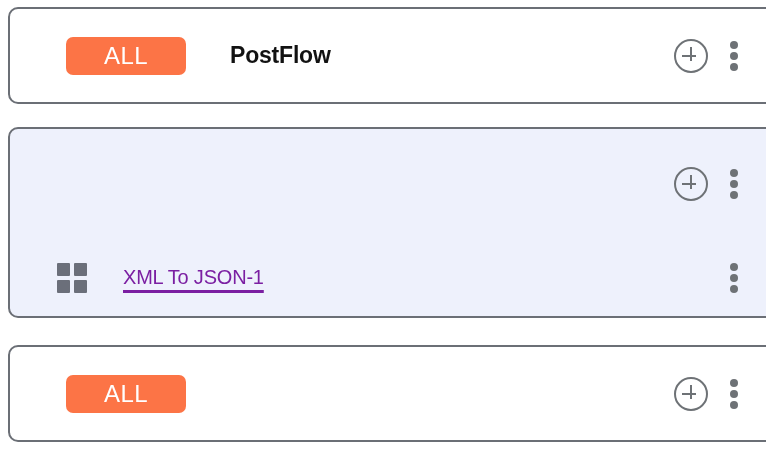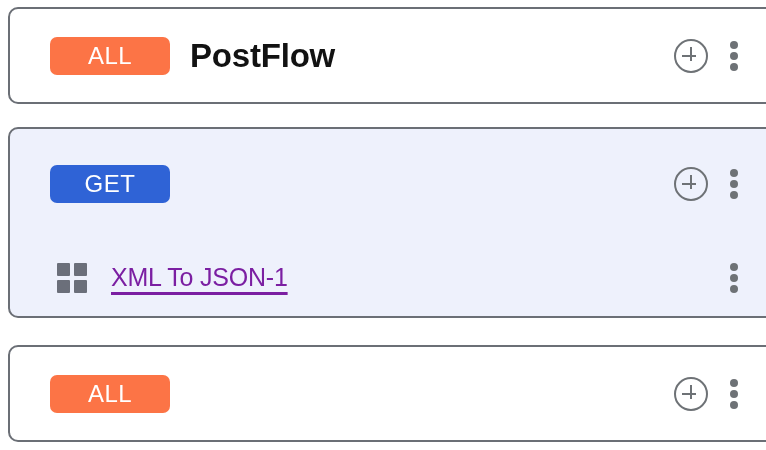--- a/index.html
+++ b/index.html
@@ -55,28 +55,29 @@
     height: 38px;
     border-radius: 7px;
     color: #ffffff;
     font-size: 24px;
     font-weight: 400;
     letter-spacing: 0.5px;
     display: flex;
     align-items: center;
     justify-content: center;
     line-height: 1;
+    margin-left: 16px;
   }
   .badge-all { background: #fc7446; }
   .badge-get { background: #2f63d6; }
 
   
   .flow-title {
-    margin-left: 20px;
-    font-size: 33px;
+    margin-left: 44px;
+    font-size: 23px;
     font-weight: bold;
     color: #121212;
     white-space: nowrap;
     letter-spacing: -0.2px;
   }
 
   
   .row-actions {
     position: absolute;
     right: 58px;
@@ -152,22 +153,22 @@
   }
   .grid-icon i {
     display: block;
     width: 13px;
     height: 13px;
     background: #6b6f7a;
     border-radius: 1px;
   }
 
   .policy-link {
-    margin-left: 24px;
-    font-size: 25px;
+    margin-left: 36px;
+    font-size: 20px;
     color: #7b1fa2;
     text-decoration: underline;
     text-decoration-thickness: 3px;
     text-underline-offset: 6px;
     white-space: nowrap;
     cursor: pointer;
     letter-spacing: -0.2px;
   }
 
   .policy-actions {
@@ -194,21 +195,20 @@
           <span></span>
           <span></span>
           <span></span>
         </div>
       </div>
     </div>
   </div>
 
   <div class="flow-card card-pos-2 selected">
     <div class="flow-row">
-      <div class="method-badge badge-get">GET</div>
       <div class="row-actions">
         <div class="plus-circle"></div>
         <div class="kebab">
           <span></span>
           <span></span>
           <span></span>
         </div>
       </div>
     </div>
 

